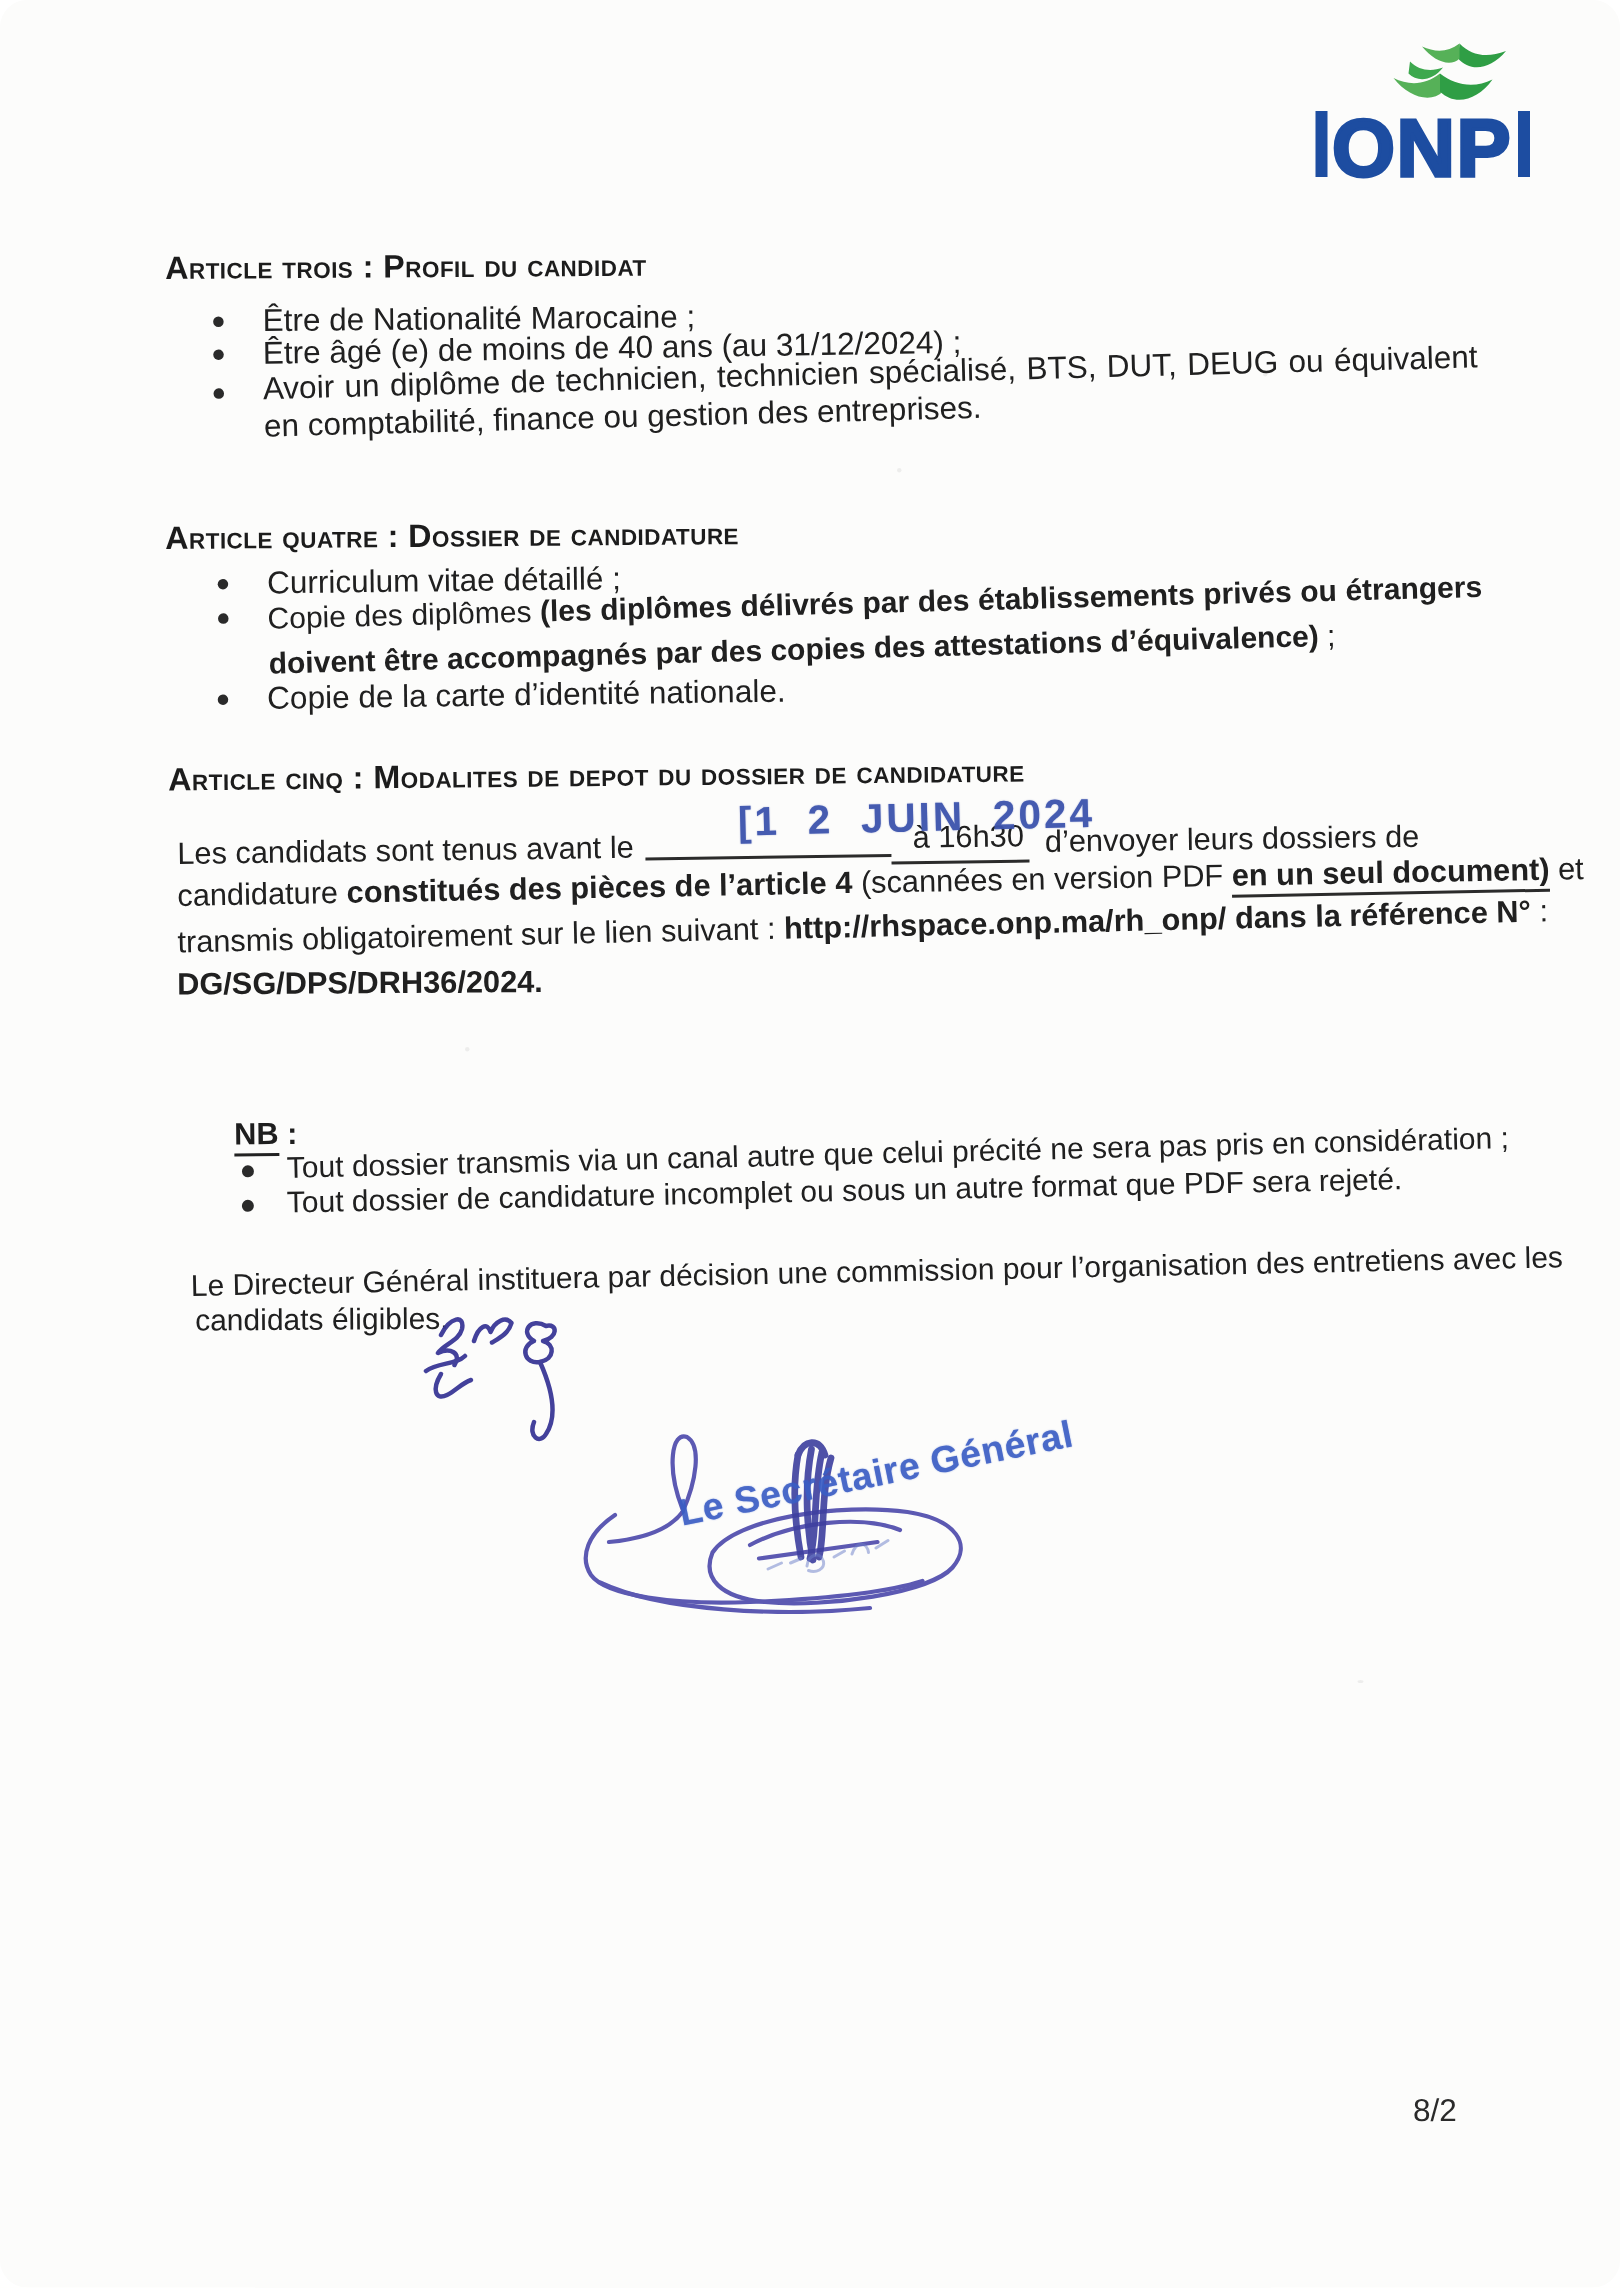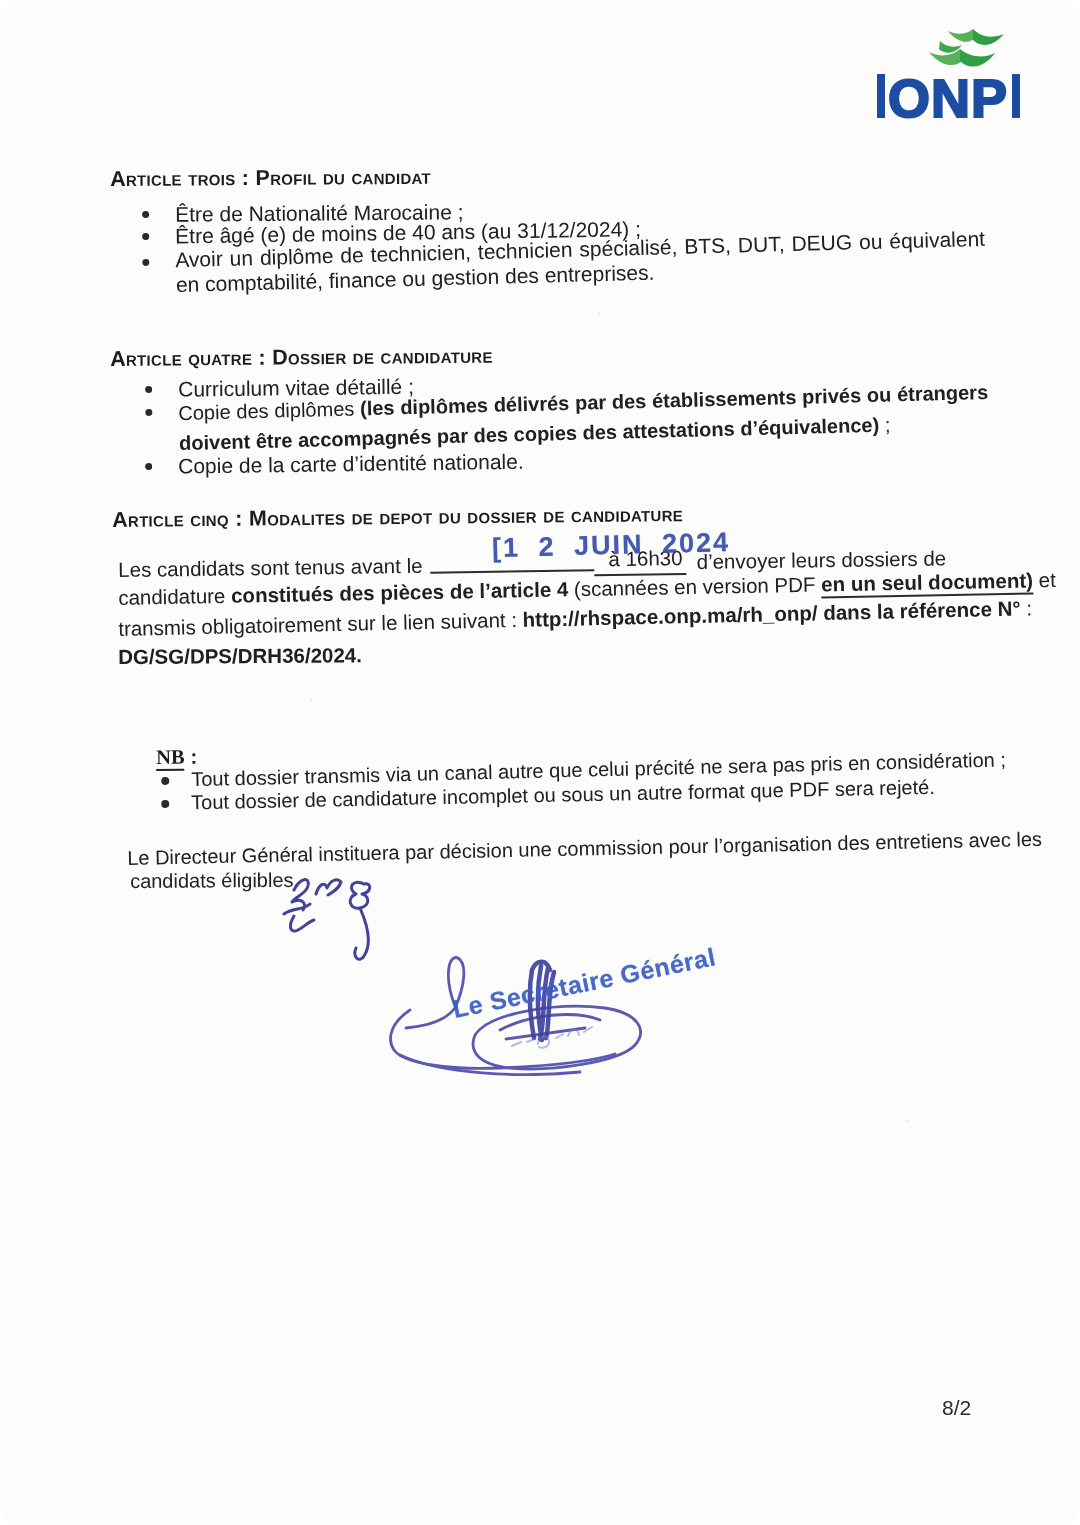--- a/index.html
+++ b/index.html
@@ -32,21 +32,21 @@
   .date-stamp{
     position:absolute;left:62px;top:-31px;
     font-weight:bold;font-size:27px;letter-spacing:2px;word-spacing:9px;
     color:#3c53ad;white-space:nowrap;opacity:.95;
     transform:rotate(-0.6deg);text-shadow:0 0 1px rgba(60,83,173,.55);
   }
   .time{border-bottom:2.5px solid #2b2b2b;padding:0 4px 2px 14px;}
   .post{margin-left:10px;}
   
   .nb-label{font-weight:bold;font-size:20.5px;color:#1e1e1e;}
-  .nb-label .u{border-bottom:2.5px solid #222;padding-bottom:1px;font-family:Liberation Serif, serif;}
+  .nb-label .u{border-bottom:2.5px solid #222;padding-bottom:1px;}
   .nbtxt{margin-left:22px;font-size:20px;line-height:23px;white-space:nowrap;color:#202020;}
   .closing{font-size:20px;color:#202020;white-space:nowrap;}
   
   .stamp-title{
     font-weight:bold;font-size:25px;letter-spacing:.5px;color:#3a5dc4;
     transform:rotate(-11.5deg);transform-origin:0 100%;white-space:nowrap;
     text-shadow:0 0 1px rgba(58,93,196,.6);opacity:.92;
   }
   .pagenum{font-size:21px;color:#2a2a2a;}
   

